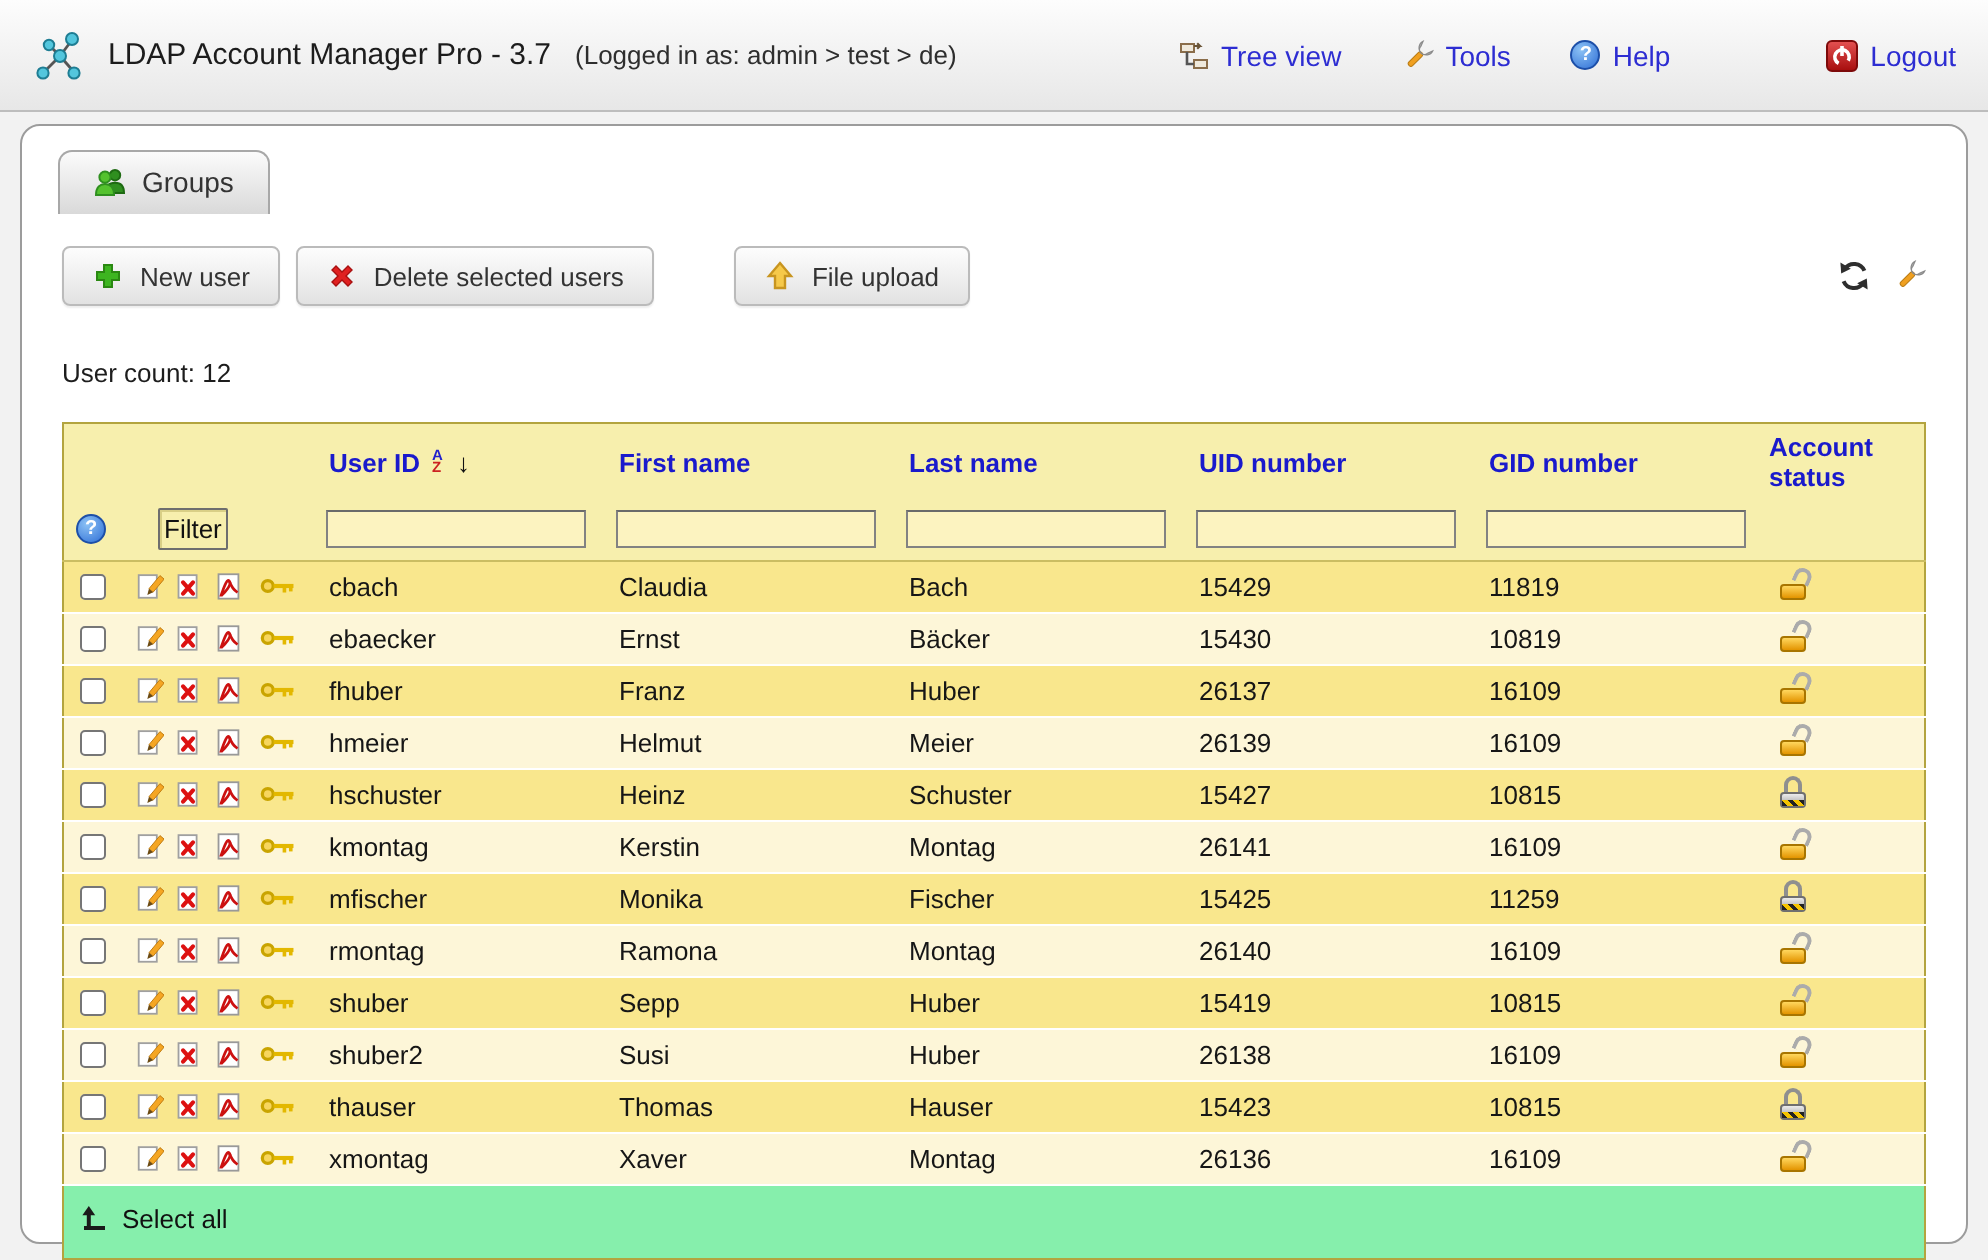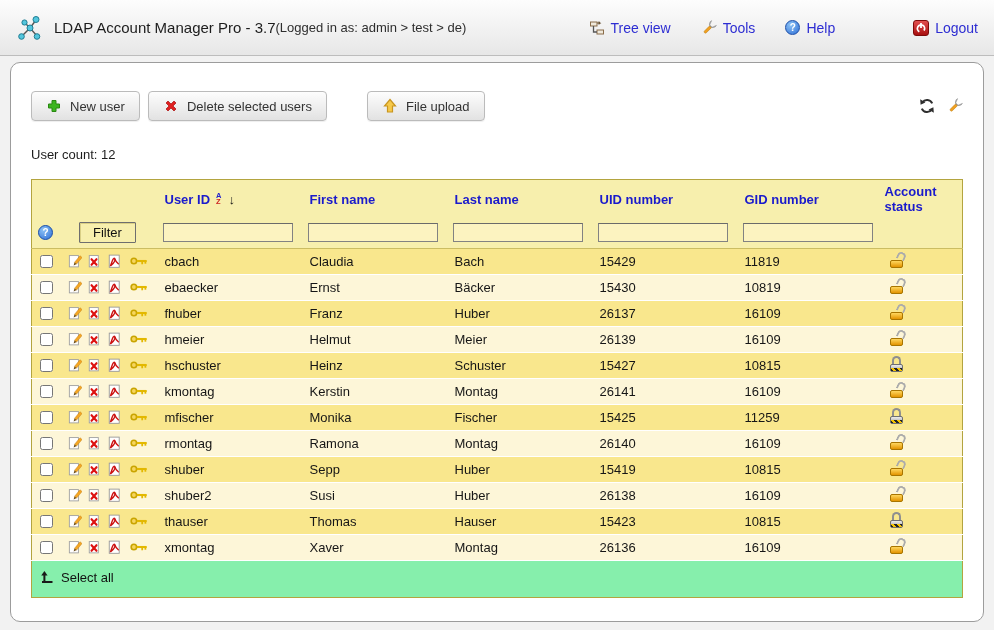--- a/index.html
+++ b/index.html
@@ -8,21 +8,21 @@
     font-family: "Liberation Sans","DejaVu Sans",sans-serif;
     background:#f2f2f2; color:#222; font-size:13px; overflow:hidden;
   }
   
   .topbar {
     height:56px; display:flex; align-items:center; padding:0 16px;
     background:linear-gradient(#fdfdfd,#e7e7e7); border-bottom:1px solid #bdbdbd;
   }
   .logo { width:28px; height:28px; flex:0 0 auto; }
   .app-title { margin-left:10px; font-size:15px; color:#1c1c1c; }
-  .login-info { font-size:13px; color:#2e2e2e; }
+  .login-info { margin-left:12px; font-size:13px; color:#2e2e2e; }
   .top-menu { margin-left:auto; display:flex; align-items:center; gap:30px; }
   .menu-item { display:flex; align-items:center; gap:6px; color:#2d2dd2; font-size:14px; cursor:pointer; }
   .menu-item.logout { margin-left:16px;padding-left:32px; }
   .icon16 { width:16px; height:16px; display:inline-block; }
   .help-round {
     width:15px; height:15px; border-radius:50%; display:inline-flex; align-items:center; justify-content:center;
     background:radial-gradient(circle at 35% 30%, #8cc2f5, #2f6fd6); border:1px solid #1d4fa8;
     color:#fff; font-weight:bold; font-size:10px; line-height:1;
   }
   .logout-box {
@@ -55,21 +55,21 @@
   
   table.lam {
     margin:17px 20px 0; width:calc(100% - 40px); border-collapse:collapse; table-layout:fixed;
     border:1px solid #b3a43f; font-size:13px;
   }
   th { background:#f7efad; color:#1a1acc; font-weight:bold; text-align:left; padding:4px 8px; vertical-align:middle; height:36px; }
   th .hdr { display:inline-flex; align-items:center; gap:6px; cursor:pointer; }
   tr.filter-row td { background:#f7efad; padding:4px 6px; height:30px; border-bottom:1px solid #cbbd62; }
   .filter-input { width:130px; height:19px; background:#fcf3c0; border:1px solid #828282; border-top-color:#6a6a6a; font-size:12px; padding:0 3px; }
   .filter-btn {
-    background:#f7efad; border:1px solid #6e6e6e; border-radius:1px; padding:2px 13px;
+    background:#f7efad; border:1px solid #6e6e6e; border-radius:1px; padding:2px 2px;
     font-size:13px; color:#111; cursor:pointer; box-shadow:1px 1px 0 #d9cf86 inset;
   }
   tbody td { padding:3px 8px; height:25px; border-bottom:1px solid #fff; color:#161616; overflow:hidden; white-space:nowrap; }
   tr.row-dark td { background:#f9e78d; }
   tr.row-light td { background:#fdf6d8; }
   tfoot td { background:#86efac; padding:3px 8px; height:37px; }
   .actions { display:flex; align-items:center; gap:5px; }
   .actions input[type=checkbox] { width:13px; height:13px; margin:0 10px 0 0; cursor:pointer; }
   .rowicon { width:16px; height:16px; display:inline-block; cursor:pointer; }
   .keyicon { width:20px; height:12px; display:inline-block; margin-left:4px; cursor:pointer; }
@@ -139,20 +139,29 @@
         </svg>
       </span>
       <span>Logout</span>
     </span>
   </div>
 </div>
 
 <div class="panel">
 
   <div class="tabs">
+    <div class="tab">
+      <svg class="icon16" viewBox="0 0 16 16">
+        <circle cx="10.5" cy="4.6" r="2.6" fill="#2f8f1f" stroke="#1e6a12"></circle>
+        <path d="M6,13.5 C6,9.8 8,8.4 10.5,8.4 C13,8.4 15,9.8 15,13.5 Z" fill="#2f8f1f" stroke="#1e6a12"></path>
+        <circle cx="5.5" cy="5.6" r="2.8" fill="#54c22e" stroke="#2f8f1f"></circle>
+        <path d="M1,14.5 C1,10.4 3.2,9 5.5,9 C7.8,9 10,10.4 10,14.5 Z" fill="#54c22e" stroke="#2f8f1f"></path>
+      </svg>
+      <span>Groups</span>
+    </div>
   </div>
 
   <div class="toolbar">
     <button class="btn">
       <svg class="icon16" viewBox="0 0 16 16">
         <path d="M6,2.5 h4 v3.5 h3.5 v4 h-3.5 v3.5 h-4 v-3.5 h-3.5 v-4 h3.5 Z" fill="#3db520" stroke="#2a8812"></path>
       </svg>
       <span>New user</span>
     </button>
     <button class="btn">

